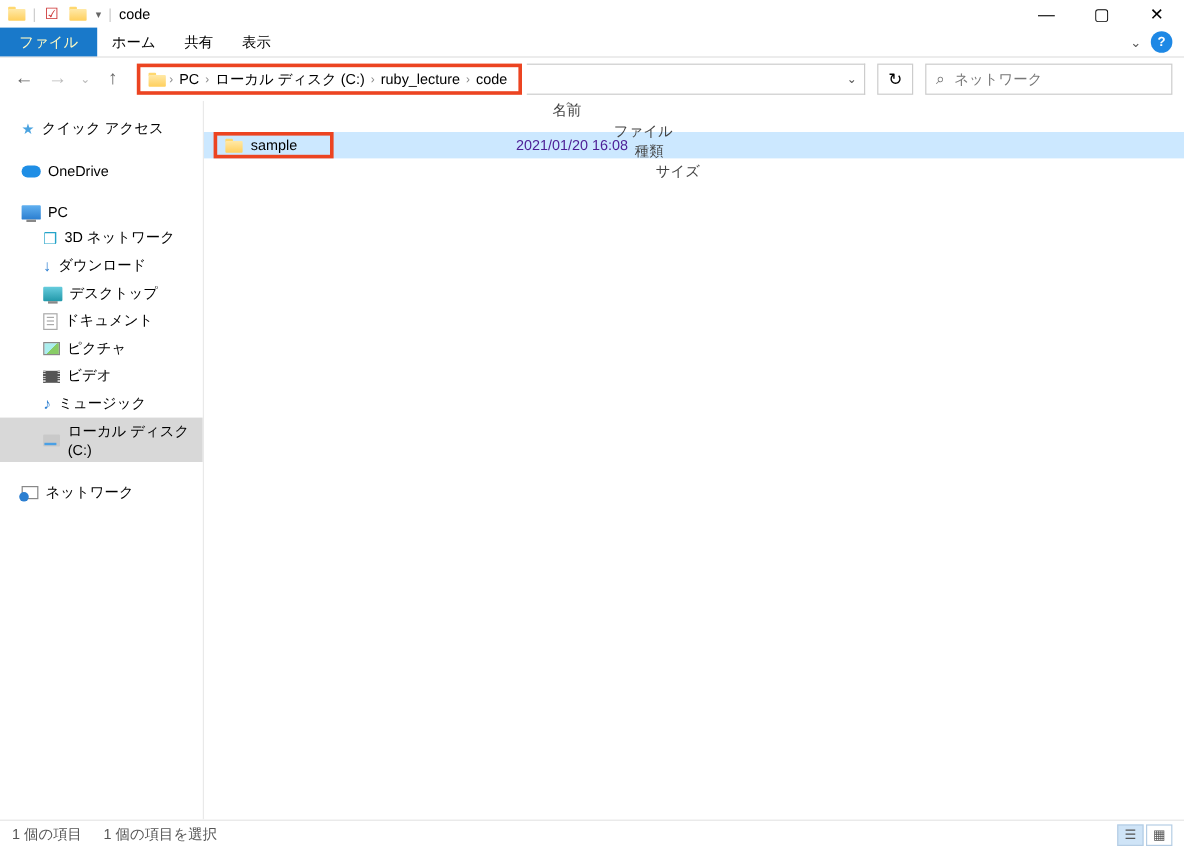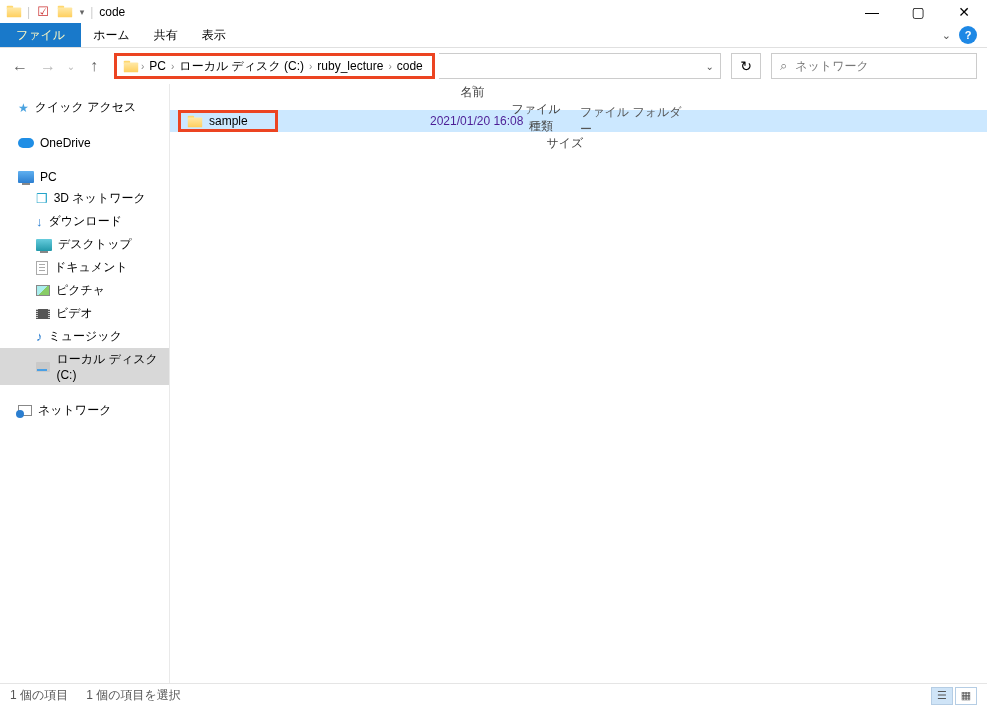--- a/index.html
+++ b/index.html
@@ -225,21 +225,20 @@
     </div>
     <div class="file-list">
       <div class="file-row selected">
         <div class="cell name">
           <span class="cell namebox">
             <span class="folder-icon small"></span>
             <span>sample</span>
           </span>
         </div>
         <div class="cell date">2021/01/20 16:08</div>
-        <div class="cell type">ファイル フォルダー</div>
       </div>
     </div>
   </div>
 </div>
 
 <div class="statusbar">
   <span>1 個の項目</span>
   <span>1 個の項目を選択</span>
   <div class="view-icons">
     <div class="view-icon active">☰</div>

